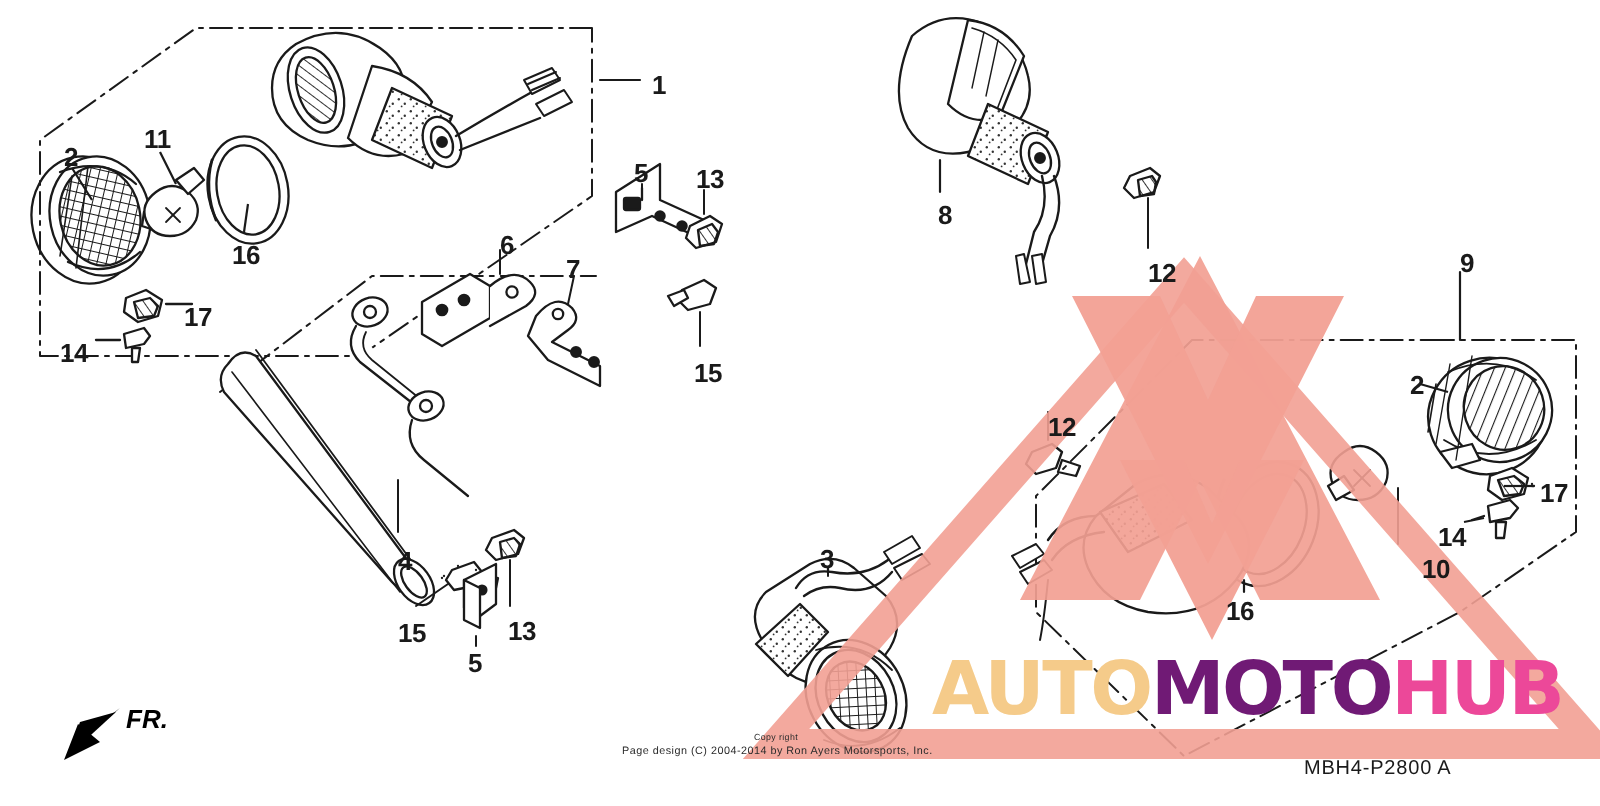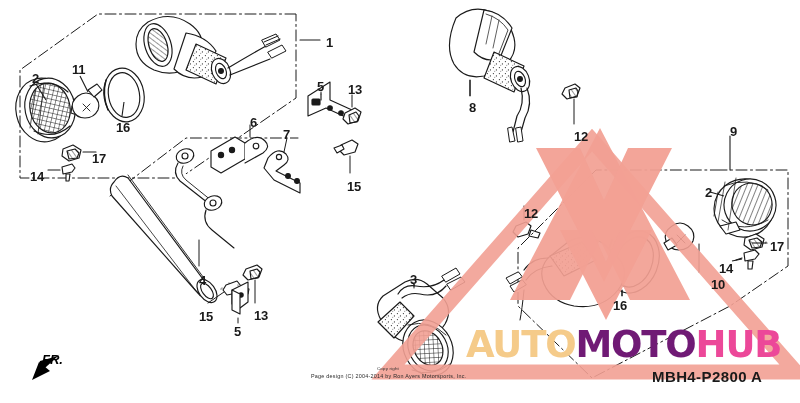--- a/index.html
+++ b/index.html
@@ -11,24 +11,24 @@
            font-weight:bold;font-size:13px;color:#1a1a1a;line-height:1;
            letter-spacing:-0.2px;}
   #wm-text{position:absolute;left:466px;top:326px;font-size:37px;
            font-weight:bold;letter-spacing:-1.2px;line-height:1;
            font-family:"DejaVu Sans",sans-serif;white-space:nowrap;}
   #wm-text span{display:inline-block;}
   .copy{position:absolute;font-family:"Liberation Sans",sans-serif;
         color:#2b2b2b;white-space:nowrap;}
   #copyline{left:311px;top:373px;font-size:5.4px;letter-spacing:0.25px;}
   #copysmall{left:377px;top:366px;font-size:4.4px;letter-spacing:0.2px;}
-  #drawno{position:absolute;left:652px;top:368px;font-size:15px;
-          font-weight:bold;color:#1a1a1a;letter-spacing:0.4px;
+  #drawno{position:absolute;left:652px;top:379px;font-size:10px;
+          font-weight:normal;color:#1a1a1a;letter-spacing:0.4px;
           font-family:"Liberation Sans",sans-serif;}
-  #frlabel{position:absolute;left:42px;top:352px;font-size:13px;
+  #frlabel{position:absolute;left:63px;top:352px;font-size:13px;
            font-weight:bold;color:#000;font-style:italic;
            font-family:"Liberation Sans",sans-serif;}
 </style>
 </head>
 <body>
 
 <div id="stage">
 
   <svg class="layer" id="artwork" viewBox="0 0 800 403">
     <defs>

